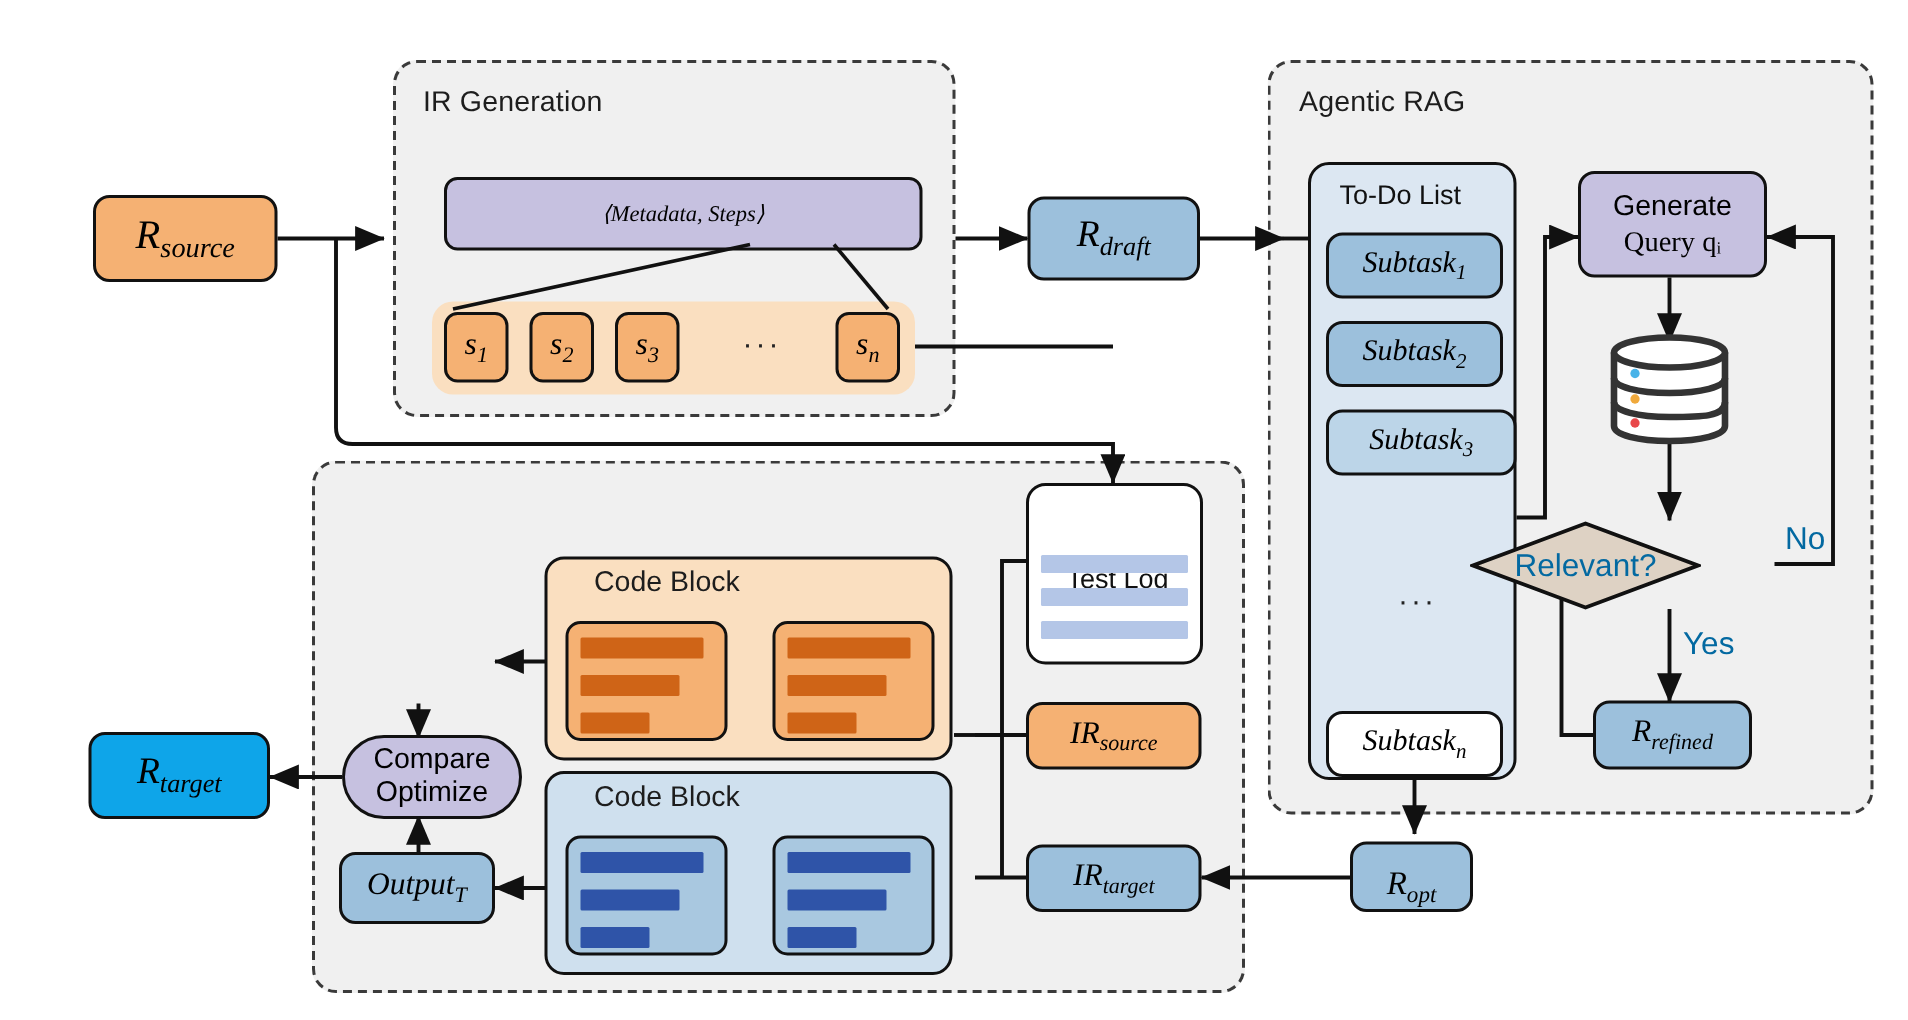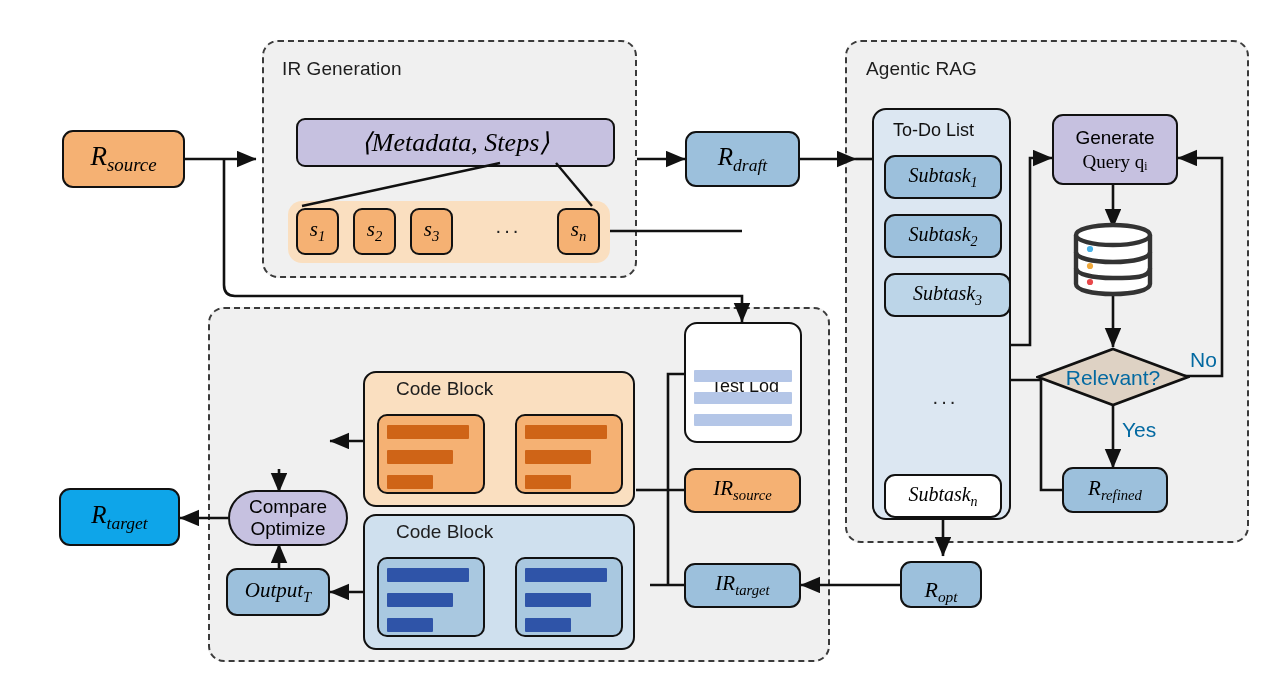--- a/index.html
+++ b/index.html
@@ -121,21 +121,21 @@
       <path d="M279,568 L279,544" marker-end="url(#ah)"></path>
 
       <path d="M228,518 L180,518" marker-end="url(#ah)"></path>
     </g>
   </svg>
 
   <div class="node orange mathbox" style="left:62px;top:130px;width:123px;height:58px;font-size:27px;">
     <span><span>R</span><span class="sub">source</span></span>
   </div>
 
-  <div class="node purple mathbox" style="left:296px;top:118px;width:319px;height:49px;font-size:26px;border-radius:9px;">
+  <div class="node purple mathbox" style="left:296px;top:118px;width:319px;height:49px;font-size:15px;border-radius:9px;">
     <span>⟨Metadata, Steps⟩</span>
   </div>
 
   <div class="softorange" style="left:288px;top:201px;width:322px;height:62px;"></div>
 
   <div class="sbox" style="left:296px;top:208px;width:43px;height:47px;">
     <span><span>s</span><span class="sub">1</span></span>
   </div>
   <div class="sbox" style="left:353px;top:208px;width:43px;height:47px;">
     <span><span>s</span><span class="sub">2</span></span>
@@ -188,21 +188,21 @@
         <ellipse cx="43" cy="13" rx="37" ry="10"></ellipse>
         <path d="M6,30 C6,36 22,40 43,40 C64,40 80,36 80,30" fill="none"></path>
         <path d="M6,46 C6,52 22,56 43,56 C64,56 80,56 80,46" fill="none"></path>
       </g>
       <circle cx="20" cy="27" r="3.1" fill="#49b3e8"></circle>
       <circle cx="20" cy="44" r="3.1" fill="#f0a93c"></circle>
       <circle cx="20" cy="60" r="3.1" fill="#e8484a"></circle>
     </svg>
   </div>
 
-  <div class="diamond-wrap" style="left:1036px;top:347px;width:154px;height:60px;">
+  <div class="diamond-wrap" style="left:980px;top:347px;width:154px;height:60px;">
     <svg width="154" height="60" viewBox="0 0 154 60">
       <polygon points="77,2 152,30 77,58 2,30" fill="#ded2c4" stroke="#111" stroke-width="2.6"></polygon>
     </svg>
     <div class="flowlabel" style="left:0;top:19px;width:154px;text-align:center;">Relevant?</div>
   </div>
   <div class="flowlabel" style="left:1190px;top:348px;">No</div>
   <div class="flowlabel" style="left:1122px;top:418px;">Yes</div>
 
   <div class="node blue mathbox" style="left:1062px;top:467px;width:106px;height:46px;font-size:21px;">
     <span><span>R</span><span class="sub">refined</span></span>

